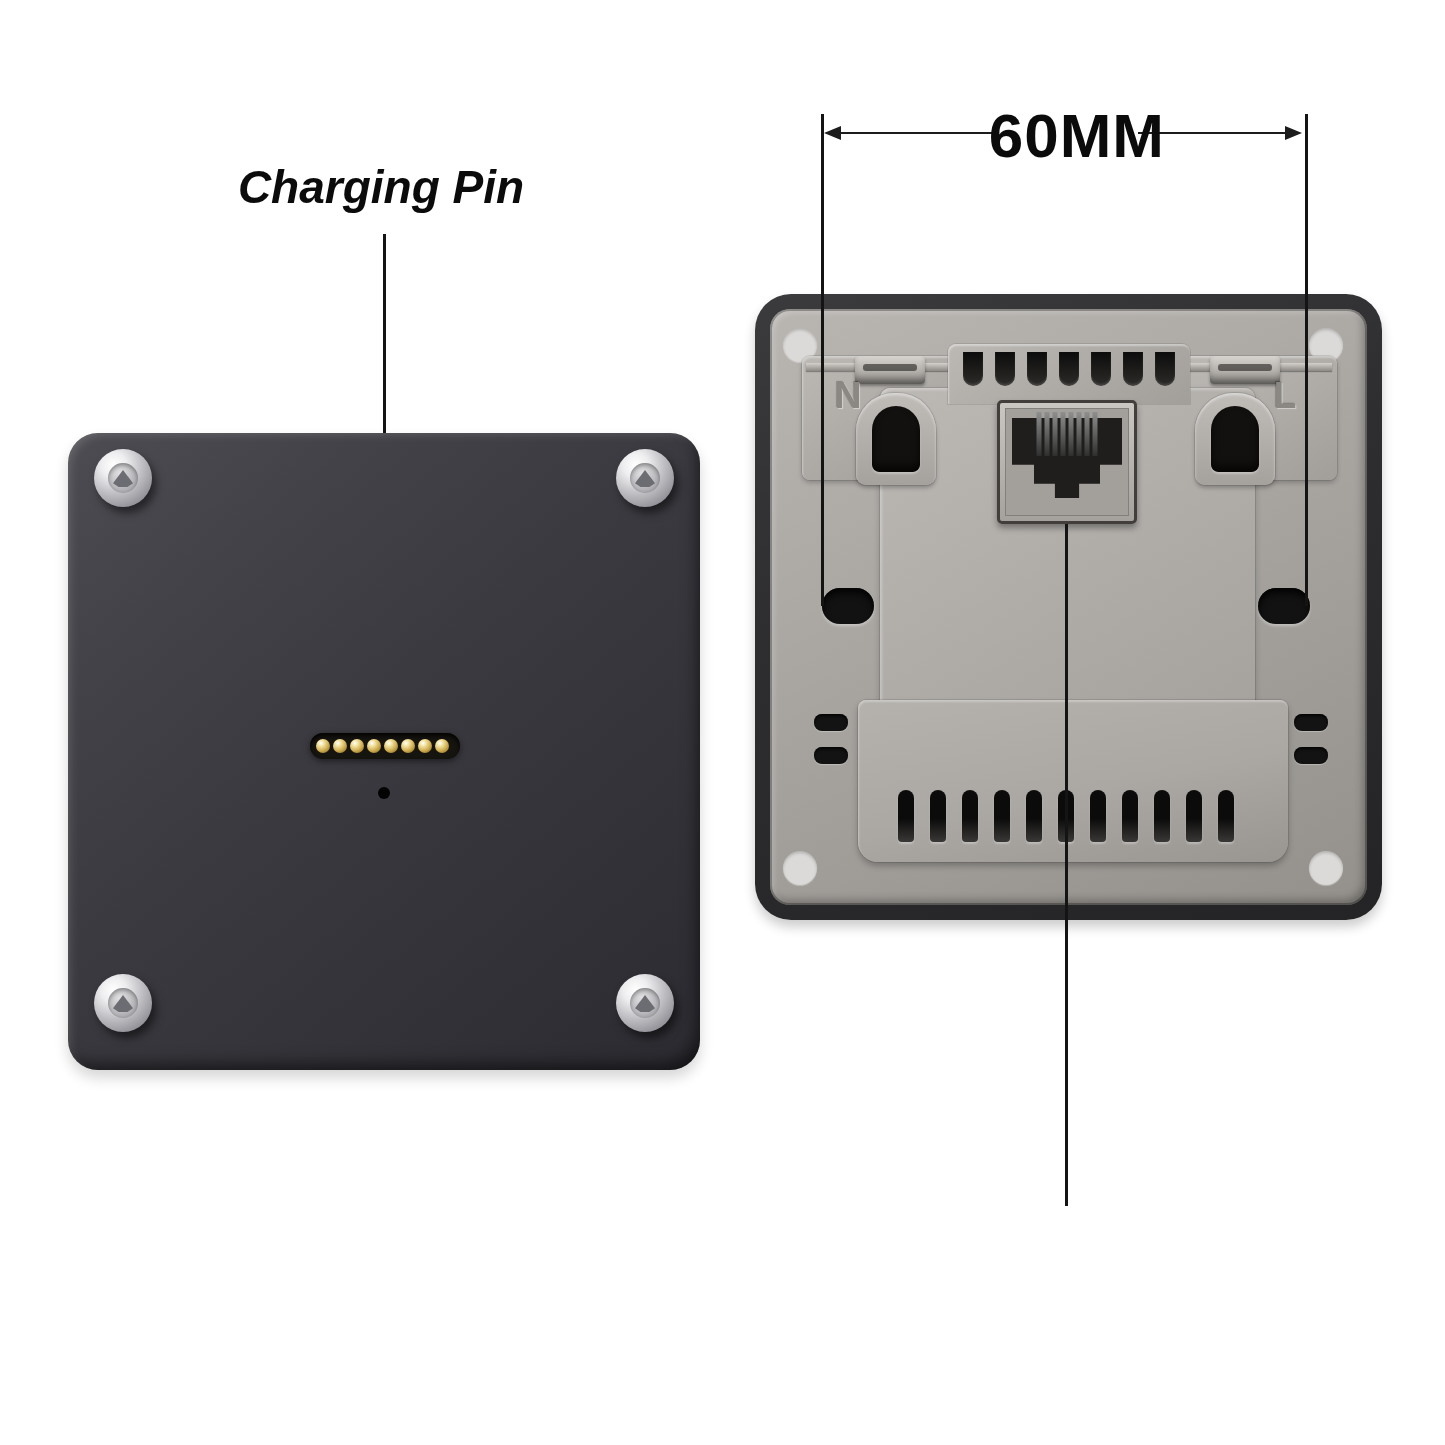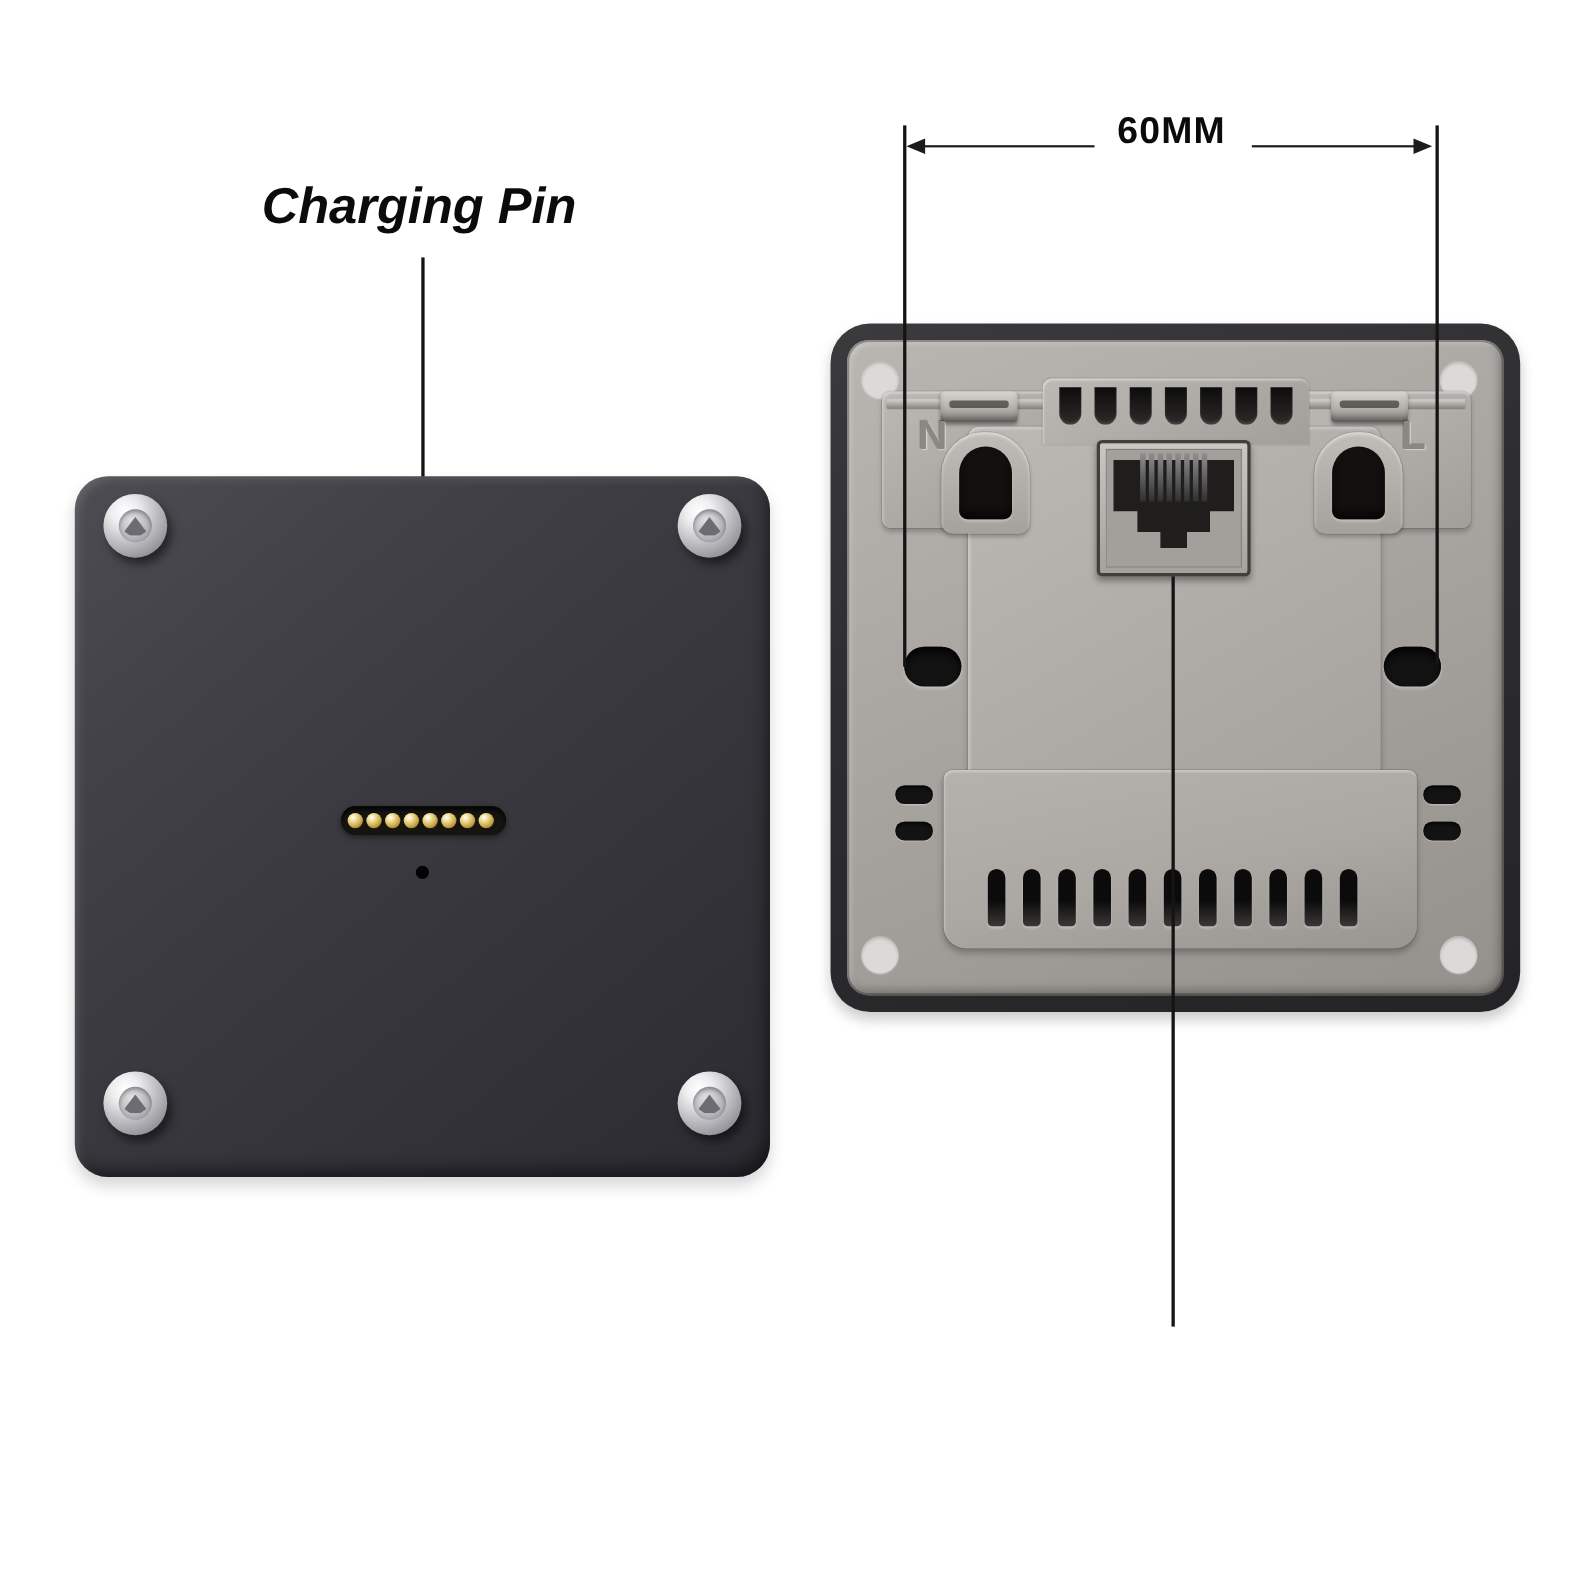--- a/index.html
+++ b/index.html
@@ -3,21 +3,21 @@
 <meta charset="utf-8">
 <style>
   html,body{margin:0;padding:0;background:#fff;}
   .canvas{position:relative;width:1445px;height:1445px;background:#ffffff;overflow:hidden;
           font-family:"Liberation Sans",sans-serif;}
   .abs{position:absolute;}
 
   
   .callout{position:absolute;font-weight:700;color:#0b0b0b;text-align:center;}
   .callout.charging{left:186px;top:160px;width:390px;font-size:46px;font-style:italic;}
-  .callout.dim{left:965px;top:100px;width:200px;font-size:34px;letter-spacing:1px;}
+  .callout.dim{left:965px;top:100px;width:200px;font-size:62px;letter-spacing:1px;text-align:right;}
   .callout.poe{left:890px;top:1204px;width:400px;font-size:46px;}
   .lead-v{position:absolute;width:3px;background:#141414;}
   .lead-charging{left:383px;top:234px;height:488px;}
   .dim-v-left{left:821px;top:114px;height:492px;}
   .dim-v-right{left:1305px;top:114px;height:492px;}
   .poe-line{left:1065px;top:524px;height:682px;}
   .dim-h{position:absolute;top:132px;height:2px;background:#1c1c1c;}
   .dim-h.left{left:830px;width:165px;}
   .dim-h.right{left:1138px;width:160px;}
   .arrowhead{position:absolute;top:126px;width:0;height:0;border-top:7px solid transparent;border-bottom:7px solid transparent;}

